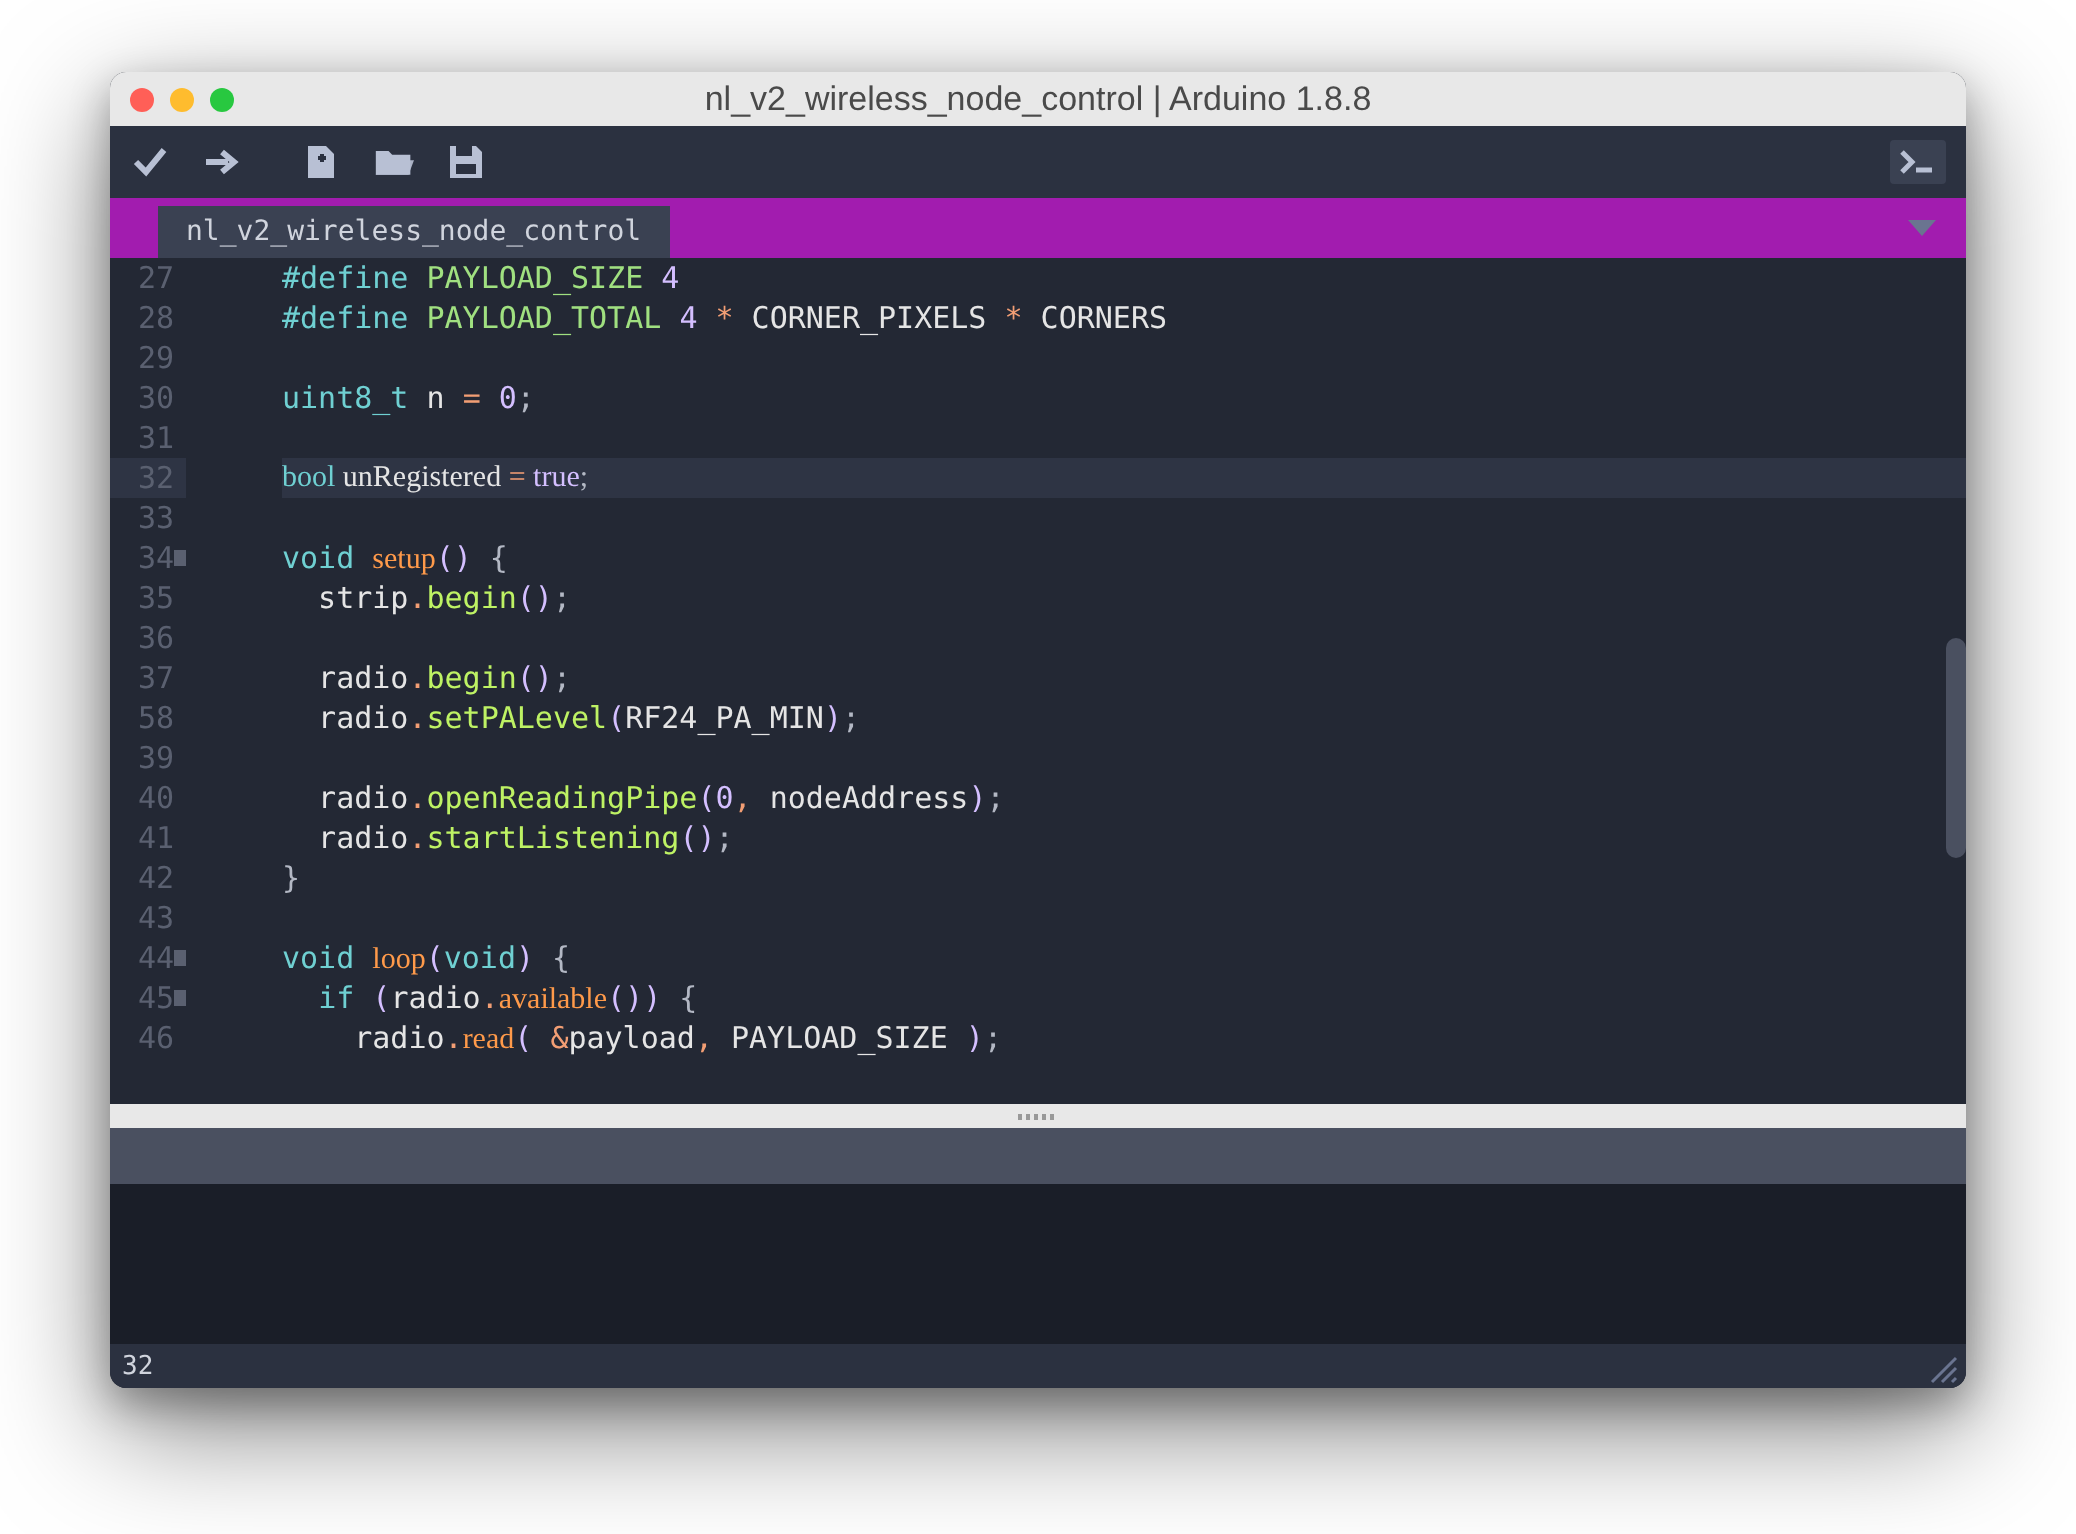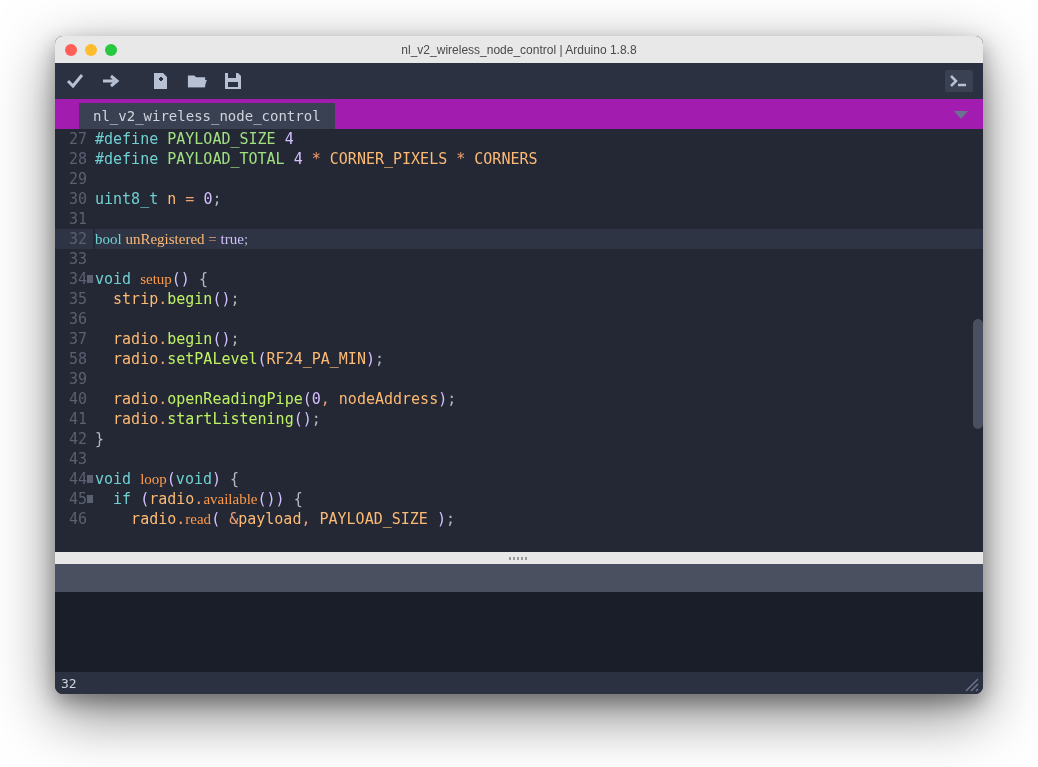--- a/index.html
+++ b/index.html
@@ -35,21 +35,21 @@
   }
   .traffic-lights { display: flex; gap: 8px; }
   .tl { width: 12px; height: 12px; border-radius: 50%; }
   .tl.red { background: #ff5f57; }
   .tl.yellow { background: #febc2e; }
   .tl.green { background: #28c840; }
   .titlebar-title {
     position: absolute;
     left: 0; right: 0;
     text-align: center;
-    font-size: 12px;
+    font-size: 17px;
     color: #4a4a4a;
     pointer-events: none;
   }
   
   .toolbar {
     height: 36px;
     background: #2b3140;
     display: flex;
     align-items: center;
     padding: 0 10px;
@@ -100,20 +100,21 @@
   
   .editor {
     flex: 1;
     background: #232834;
     display: flex;
     font-family: "Menlo", "Consolas", monospace;
     font-size: 15px;
     line-height: 20px;
     overflow: hidden;
     position: relative;
+    gap: 46px;
   }
   .gutter {
     width: 38px;
     background: #232834;
     color: #5a6070;
     text-align: right;
     padding: 0 0 0 0;
     user-select: none;
   }
   .gutter .ln {
@@ -138,21 +139,21 @@
     position: relative;
   }
   .code .row { height: 20px; }
   .code .row.hl { background: #2e3444; font-family: Liberation Serif, serif; }
   .gutter .ln.hl { background: #2e3444; }
   
   .kw   { color: #6fd0d2; }  
   .type { color: #6fd0d2; }  
   .fn   { color: #ff9a4a; font-family: Liberation Serif, serif; }  
   .fn2  { color: #bef264; margin-top: 32px; }  
-  .ident{ color: #fdba74; }
+  .ident{ color: #e5e5e5; }
   .num  { color: #d4bfff; }
   .op   { color: #f29e74; }
   .punc { color: #b3b8c4; }
   .paren{ color: #d4bfff; }
   .mac  { color: #a0e080; }
   .true { color: #d4bfff; }
   .scrollbar-v {
     position: absolute;
     right: 0;
     top: 190px;

